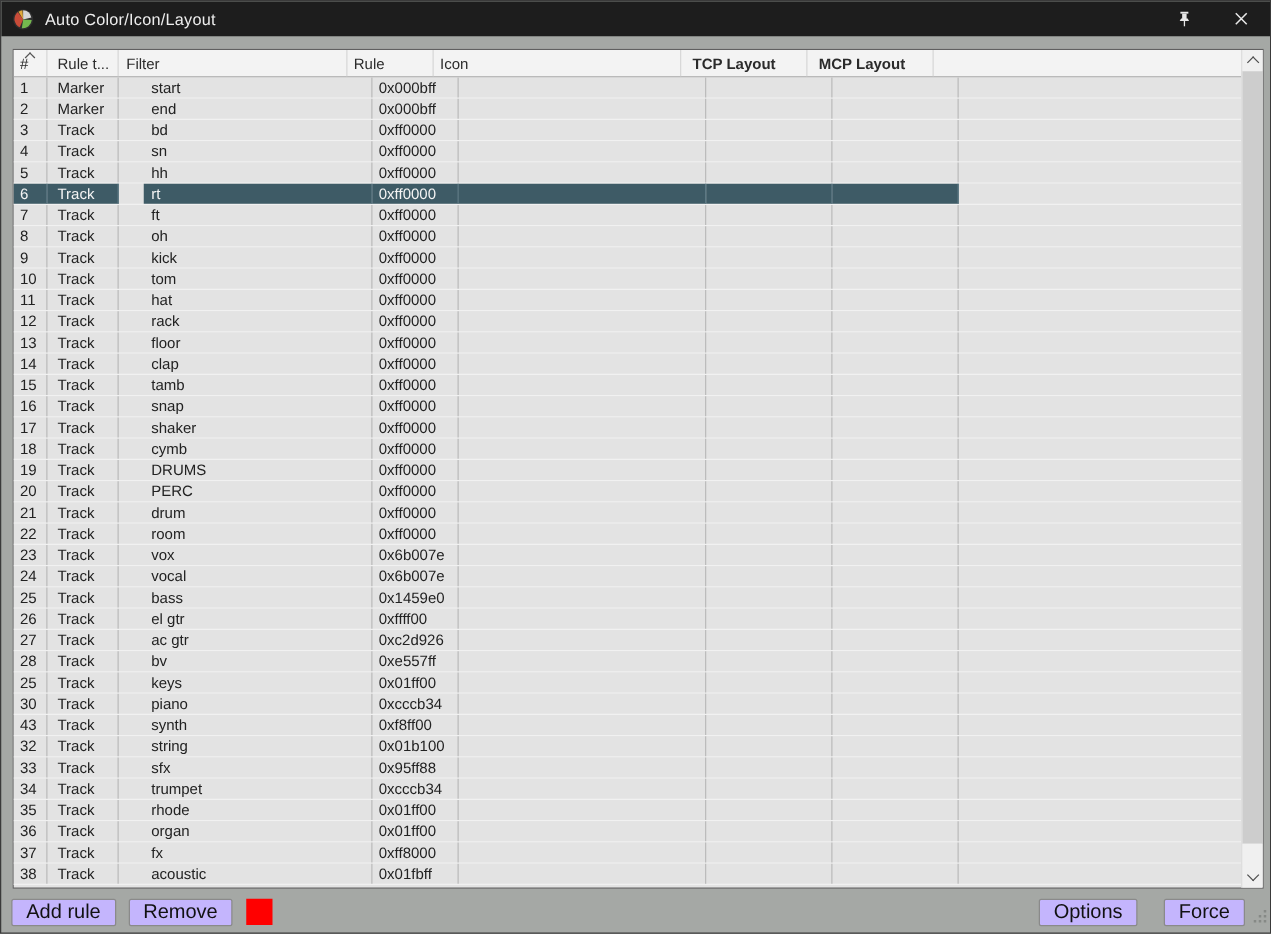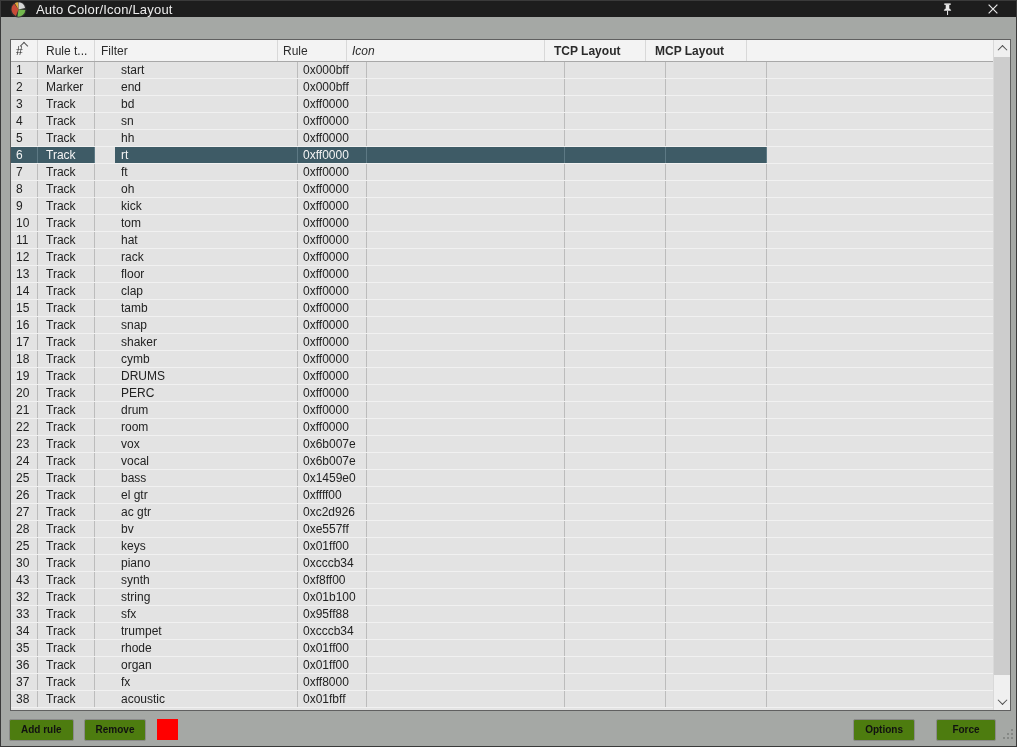--- a/index.html
+++ b/index.html
@@ -2,21 +2,21 @@
 <html><head>
 <meta charset="utf-8">
 <style>
   html,body { margin:0; padding:0; background:#555; font-family:"Liberation Sans",sans-serif; }
   .window {
     width:1017px; height:747px; position:relative; overflow:hidden;
     background:#a5a8a5; box-sizing:border-box; border:1px solid #3a3a3a;
   }
   
   .titlebar {
-    height:16px; background:#1d1d1d; display:flex; align-items:center;
+    height:28px; background:#1d1d1d; display:flex; align-items:center;
     color:#ededed; position:relative;
   }
   .app-icon { width:17px; height:17px; margin-left:9px; flex:0 0 auto; }
   .title { font-size:13px; margin-left:9px; letter-spacing:.2px; }
   .tb-btns { margin-left:auto; display:flex; align-items:center; height:100%; }
   .tb-btn { width:46px; height:100%; display:flex; align-items:center; justify-content:center; cursor:pointer; }
   
   .list {
     position:absolute; left:9px; top:38px; width:1001px; height:672px;
     background:#e3e3e3; border:1px solid #606060; box-sizing:border-box;
@@ -32,21 +32,21 @@
   .hcell.col-type { padding-left:8px; }
   .hcell.col-filter { padding-left:6px; }
   .hcell.col-tcp, .hcell.col-mcp { padding-left:9px;font-weight:bold; }
   .hcell.col-fill { border-right:none; }
   .sort-caret {
     position:absolute; top:3px; left:50%; width:5px; height:5px;
     border-left:1px solid #555; border-top:1px solid #555;
     transform:translateX(-50%) rotate(45deg);
   }
   .col-num { width:27px; } .col-type { width:57px; } .col-filter { width:183px; }
-  .col-color { width:69px; } .col-icon { width:198px;font-style:italic; } .col-tcp { width:101px; }
+  .col-color { width:69px; } .col-icon { width:198px; } .col-tcp { width:101px; }
   .col-mcp { width:101px; } .col-fill { flex:1 1 auto; min-width:0; }
   .tbody { width:calc(100% - 17px); }
   .row {
     display:flex; height:17px; box-sizing:border-box;
     border-bottom:1px solid #f1f1f1; background:#e3e3e3;
   }
   .cell {
     box-sizing:border-box; border-right:1px solid #bcbcbc; font-size:12px; color:#222;
     padding:1px 0 0 5px; white-space:nowrap; overflow:hidden;
   }
@@ -67,23 +67,23 @@
   .chev-up { transform:rotate(45deg) translate(1px,1px); }
   .chev-down { transform:rotate(225deg) translate(1px,1px); }
   .sb-thumb { flex:0 0 618px; background:#cdcdcd; }
   .sb-track { flex:1 1 auto; background:#f0f0f0; }
   
   .footer {
     position:absolute; left:0; top:710px; width:100%; height:37px;
     display:flex; align-items:center; padding:0 8px; box-sizing:border-box;
   }
   .btn {
-    height:22px; background:#4d7c0f; border:1px solid #8a8a8a; border-radius:2px;
-    font-size:10px; color:#111; display:flex; align-items:center; justify-content:center;
-    padding:0 11px; margin-right:10px; cursor:pointer; box-sizing:border-box;font-weight:bold;
+    height:22px; background:#c4b5fd; border:1px solid #8a8a8a; border-radius:2px;
+    font-size:16px; color:#111; display:flex; align-items:center; justify-content:center;
+    padding:0 11px; margin-right:10px; cursor:pointer; box-sizing:border-box;
   }
   .swatch { width:21px; height:21px; margin-left:1px; cursor:pointer; }
   .spacer { flex:1 1 auto; }
   .btn.right { margin-right:12px; margin-left:9px; min-width:60px; }
   .grip { position:absolute; right:2px; bottom:2px; }
 </style>
 </head>
 <body>
 
 <div class="window">

